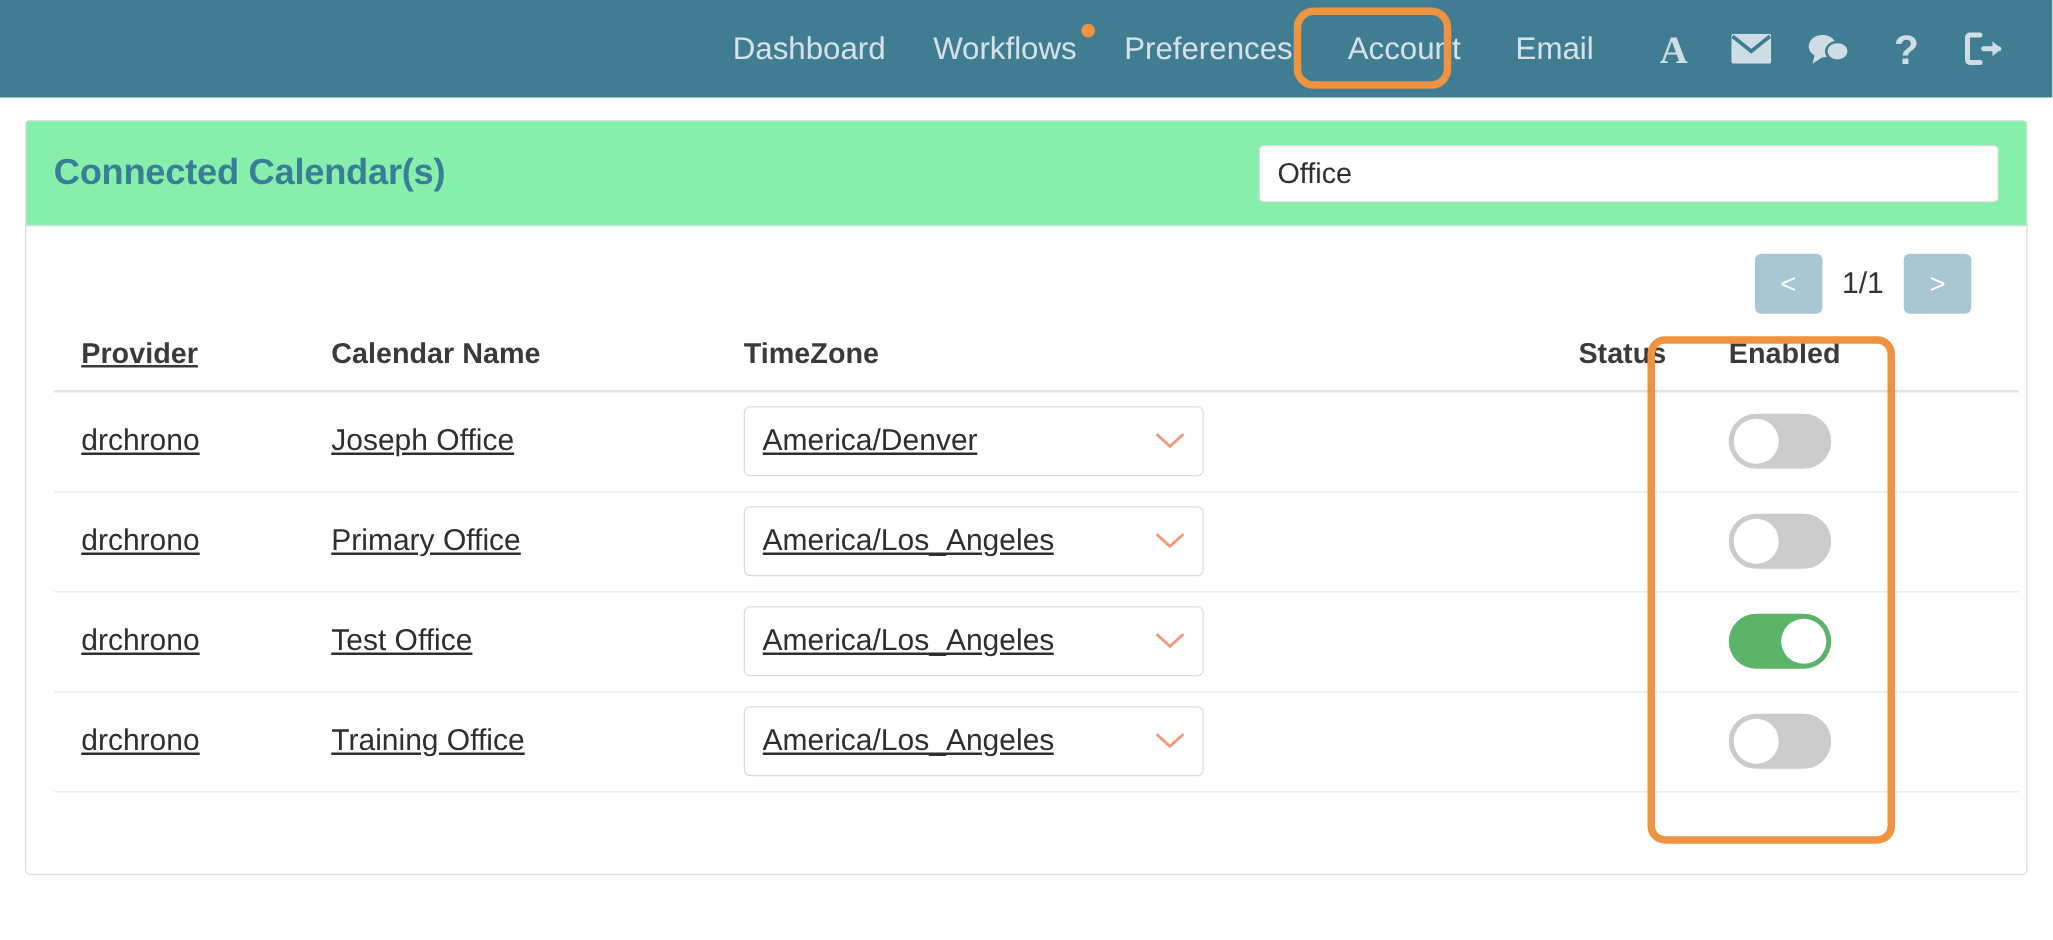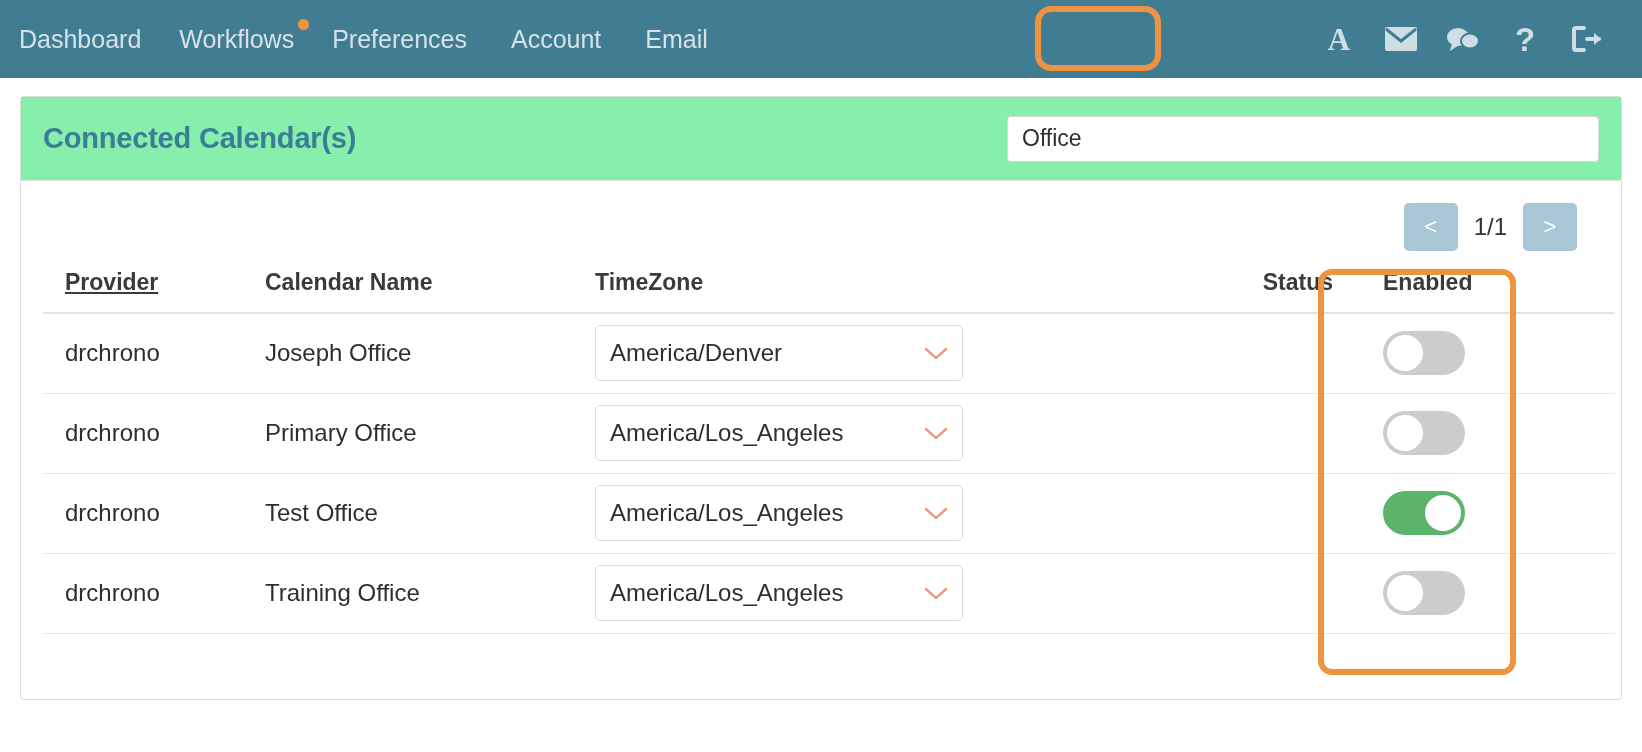--- a/index.html
+++ b/index.html
@@ -13,21 +13,21 @@
   }
 
   
   .topbar {
     position: relative;
     width: 1642px;
     height: 78px;
     background: #417d92;
     display: flex;
     align-items: center;
-    justify-content: space-between;
+    justify-content: flex-end;
     padding-right: 24px;
   }
 
   .nav-links {
     display: flex;
     align-items: center;
     gap: 0px;
   }
 
   .nav-link {
@@ -192,20 +192,21 @@
     padding: 0 0 16px 0;
     border-bottom: 2px solid #e3e3e3;
   }
   .tbl td {
     font-size: 24px;
     color: #2e2e2e;
     padding: 0 0;
     border-bottom: 1px solid #e9e9e9;
     height: 80px;
     vertical-align: middle;
+    text-decoration: underline;
   }
   .tbl tr:last-child td { border-bottom: 1px solid #e9e9e9; }
 
   .col-provider  { width: 222px; padding-left: 22px !important; }
   .col-name      { width: 330px; }
   .col-tz        { width: 560px; }
   .col-status    { width: 210px; text-align: right; }
   .col-enabled   { width: 250px; padding-left: 18px !important; }
 
   th.col-provider { padding-left: 22px !important; text-decoration: underline; }

